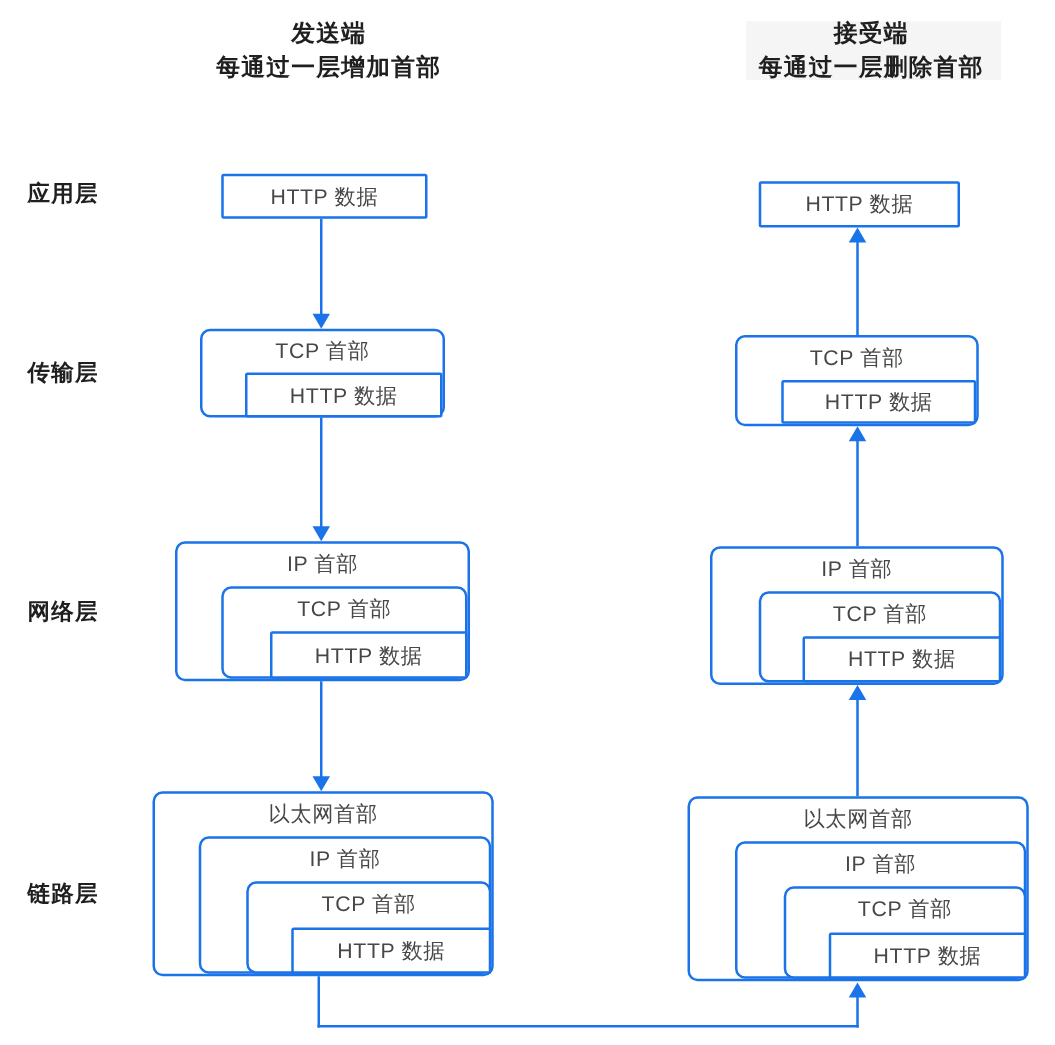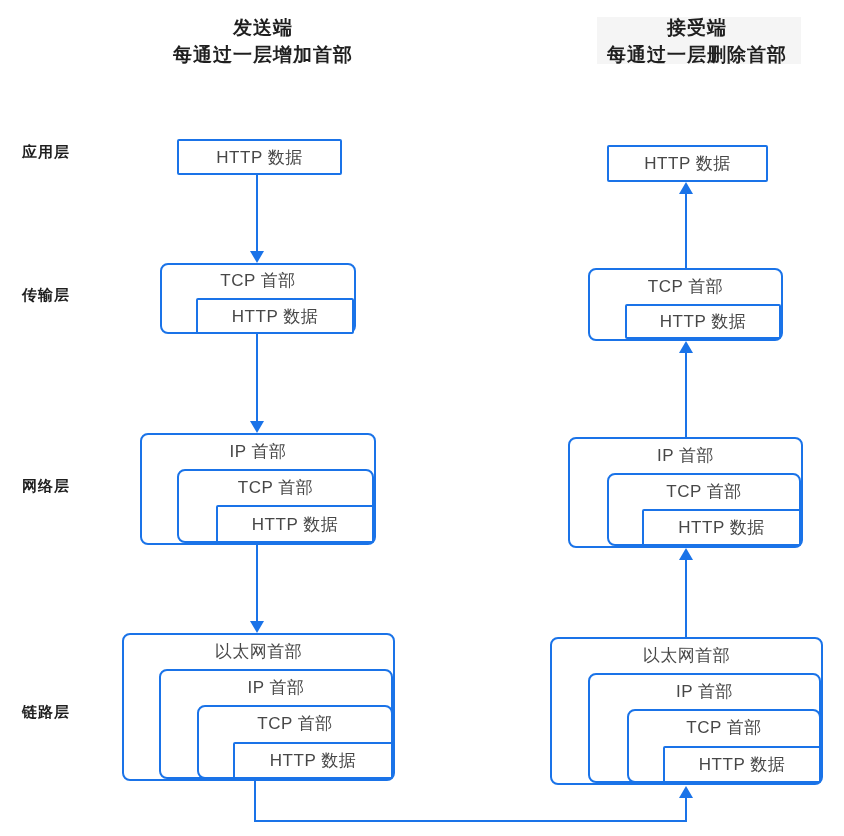--- a/index.html
+++ b/index.html
@@ -7,21 +7,21 @@
     --text:#474747;
     --heading:#1f1f1f;
   }
   html,body{margin:0;padding:0;background:#fff;}
   .canvas{
     position:relative;width:844px;height:836px;background:#fff;
     font-family:"Liberation Sans","DejaVu Sans",sans-serif;overflow:hidden;
   }
   .hdr{position:absolute;text-align:center;font-weight:bold;color:var(--heading);
        font-size:19px;line-height:27px;letter-spacing:1px;}
-  .layer-lbl{position:absolute;font-weight:bold;color:var(--heading);font-size:15px;letter-spacing:1px;}
+  .layer-lbl{position:absolute;font-weight:bold;color:var(--heading);font-size:18px;letter-spacing:1px;}
   .stack{position:absolute;}
   .box{position:absolute;border:2px solid var(--accent);border-radius:8px;background:#fff;box-sizing:border-box;}
   .box.sq{border-radius:2px;}
   .lbl{position:absolute;display:flex;align-items:center;justify-content:center;
        font-size:17px;color:var(--text);letter-spacing:0.5px;}
   .line{position:absolute;background:var(--accent);}
   .tri{position:absolute;width:0;height:0;}
   .tri.down{border-left:7px solid transparent;border-right:7px solid transparent;border-top:12px solid var(--accent);}
   .tri.up{border-left:7px solid transparent;border-right:7px solid transparent;border-bottom:12px solid var(--accent);}
   .ghost{position:absolute;background:#f5f5f5;z-index:0;}

